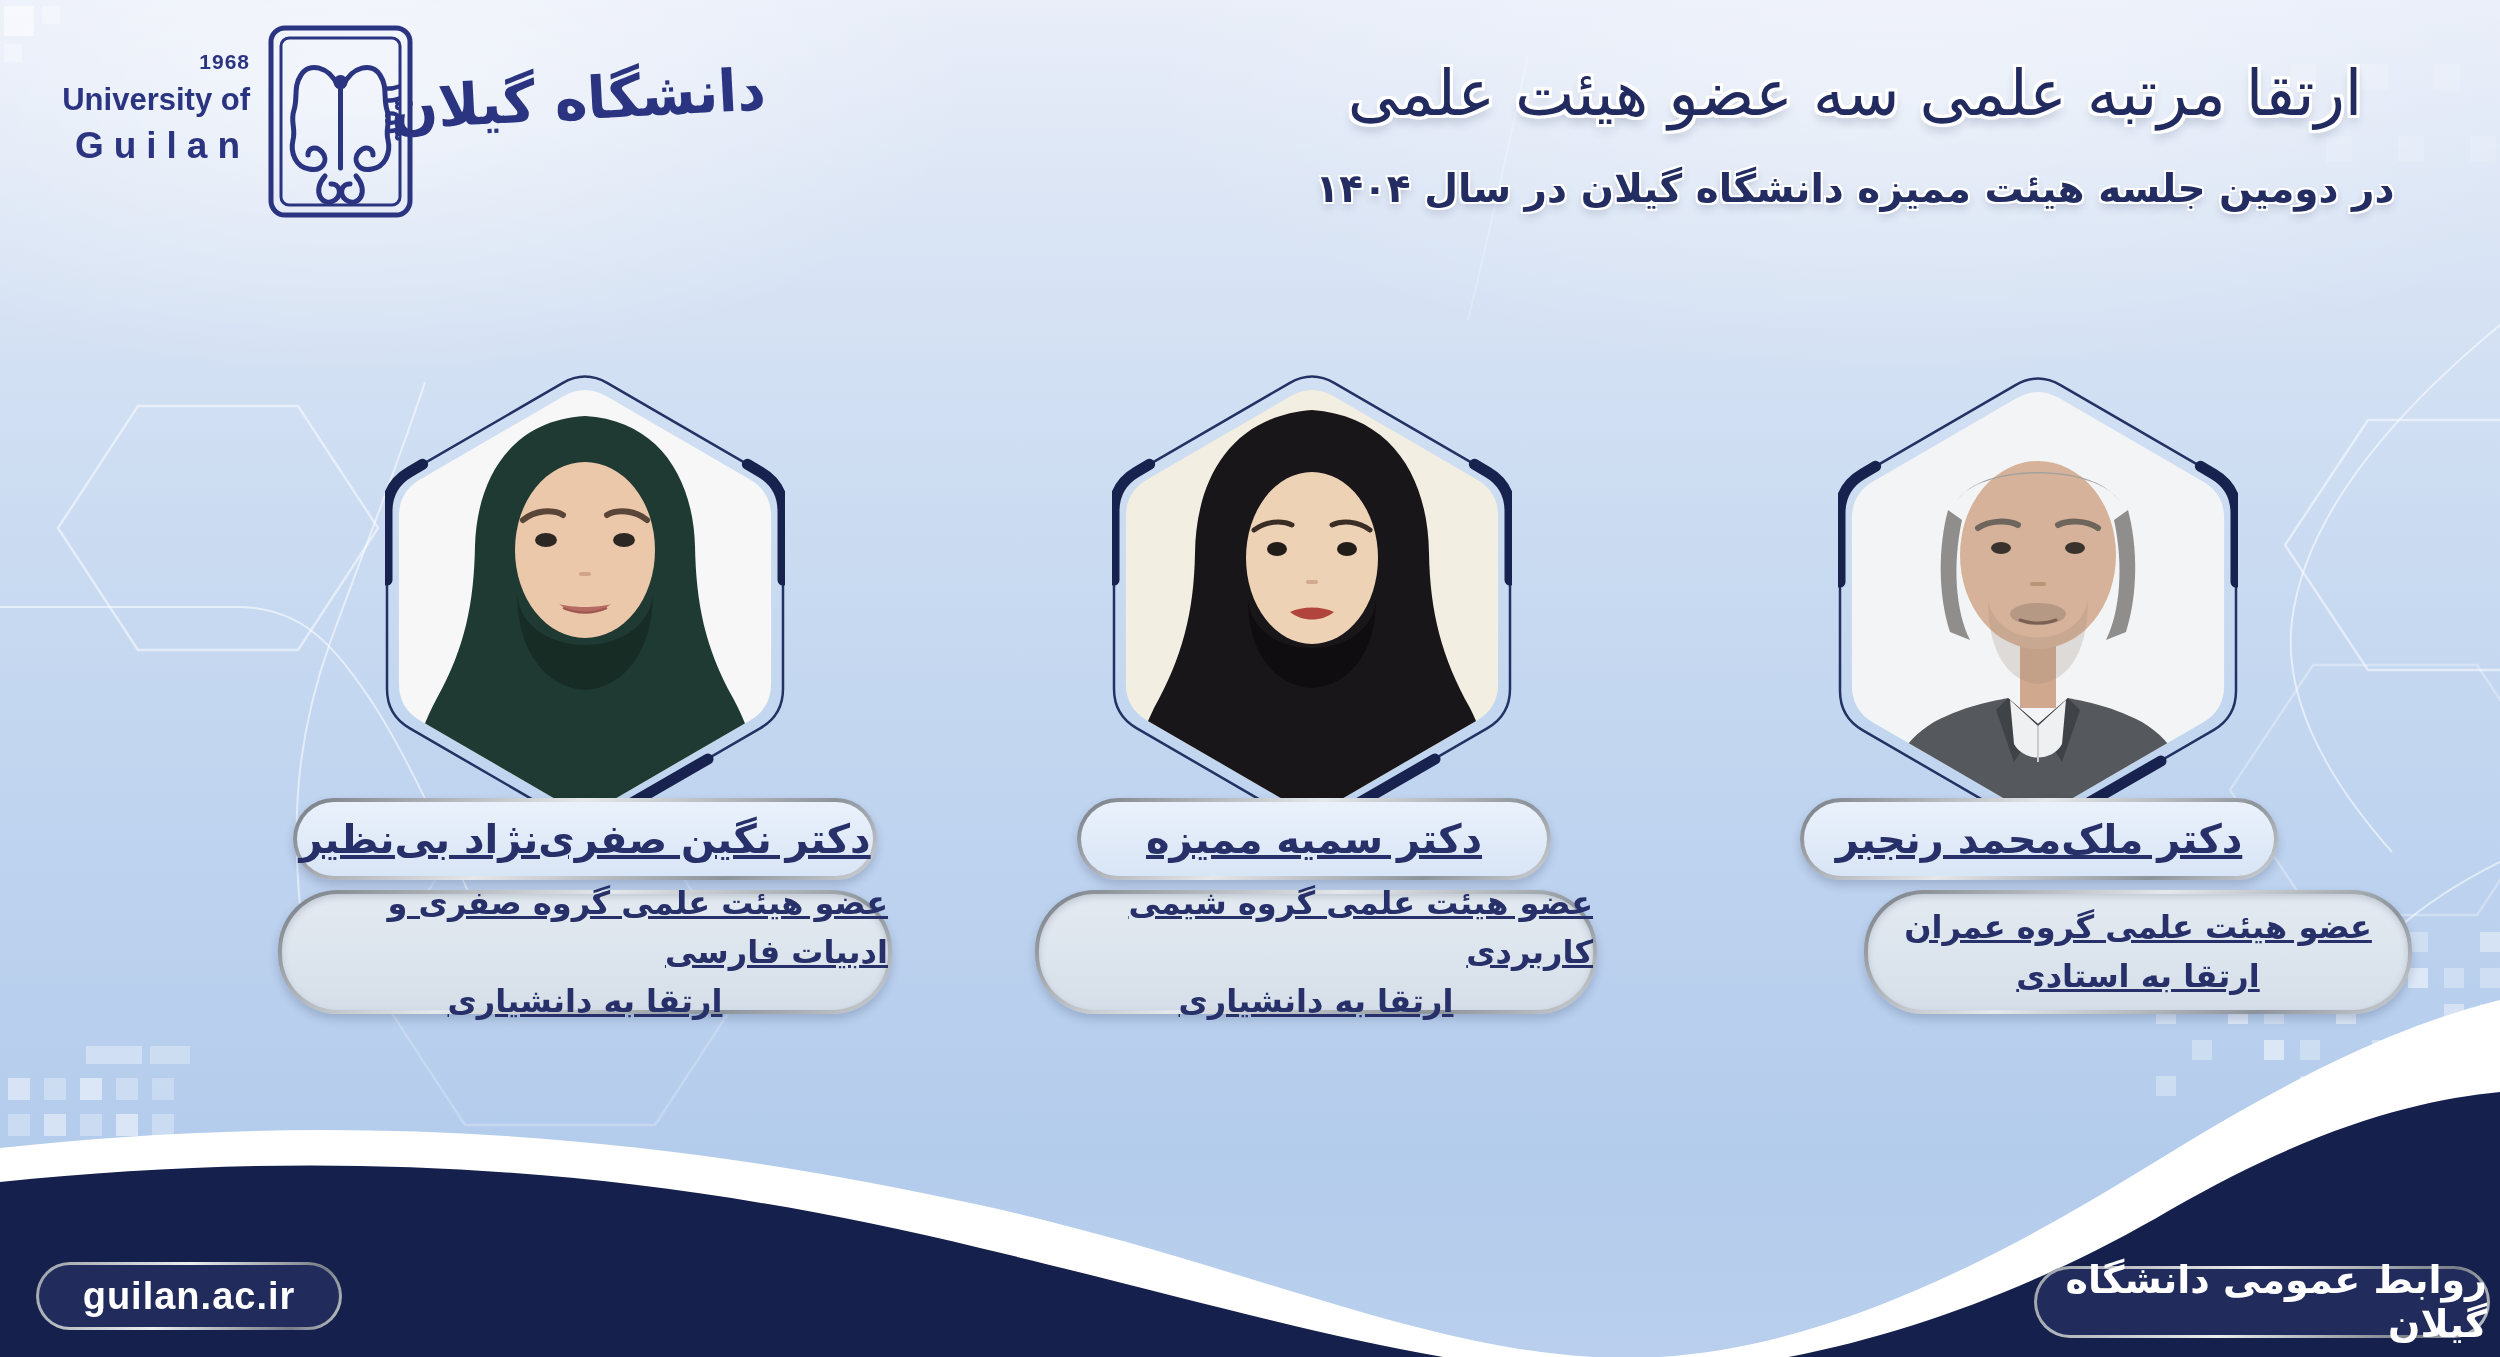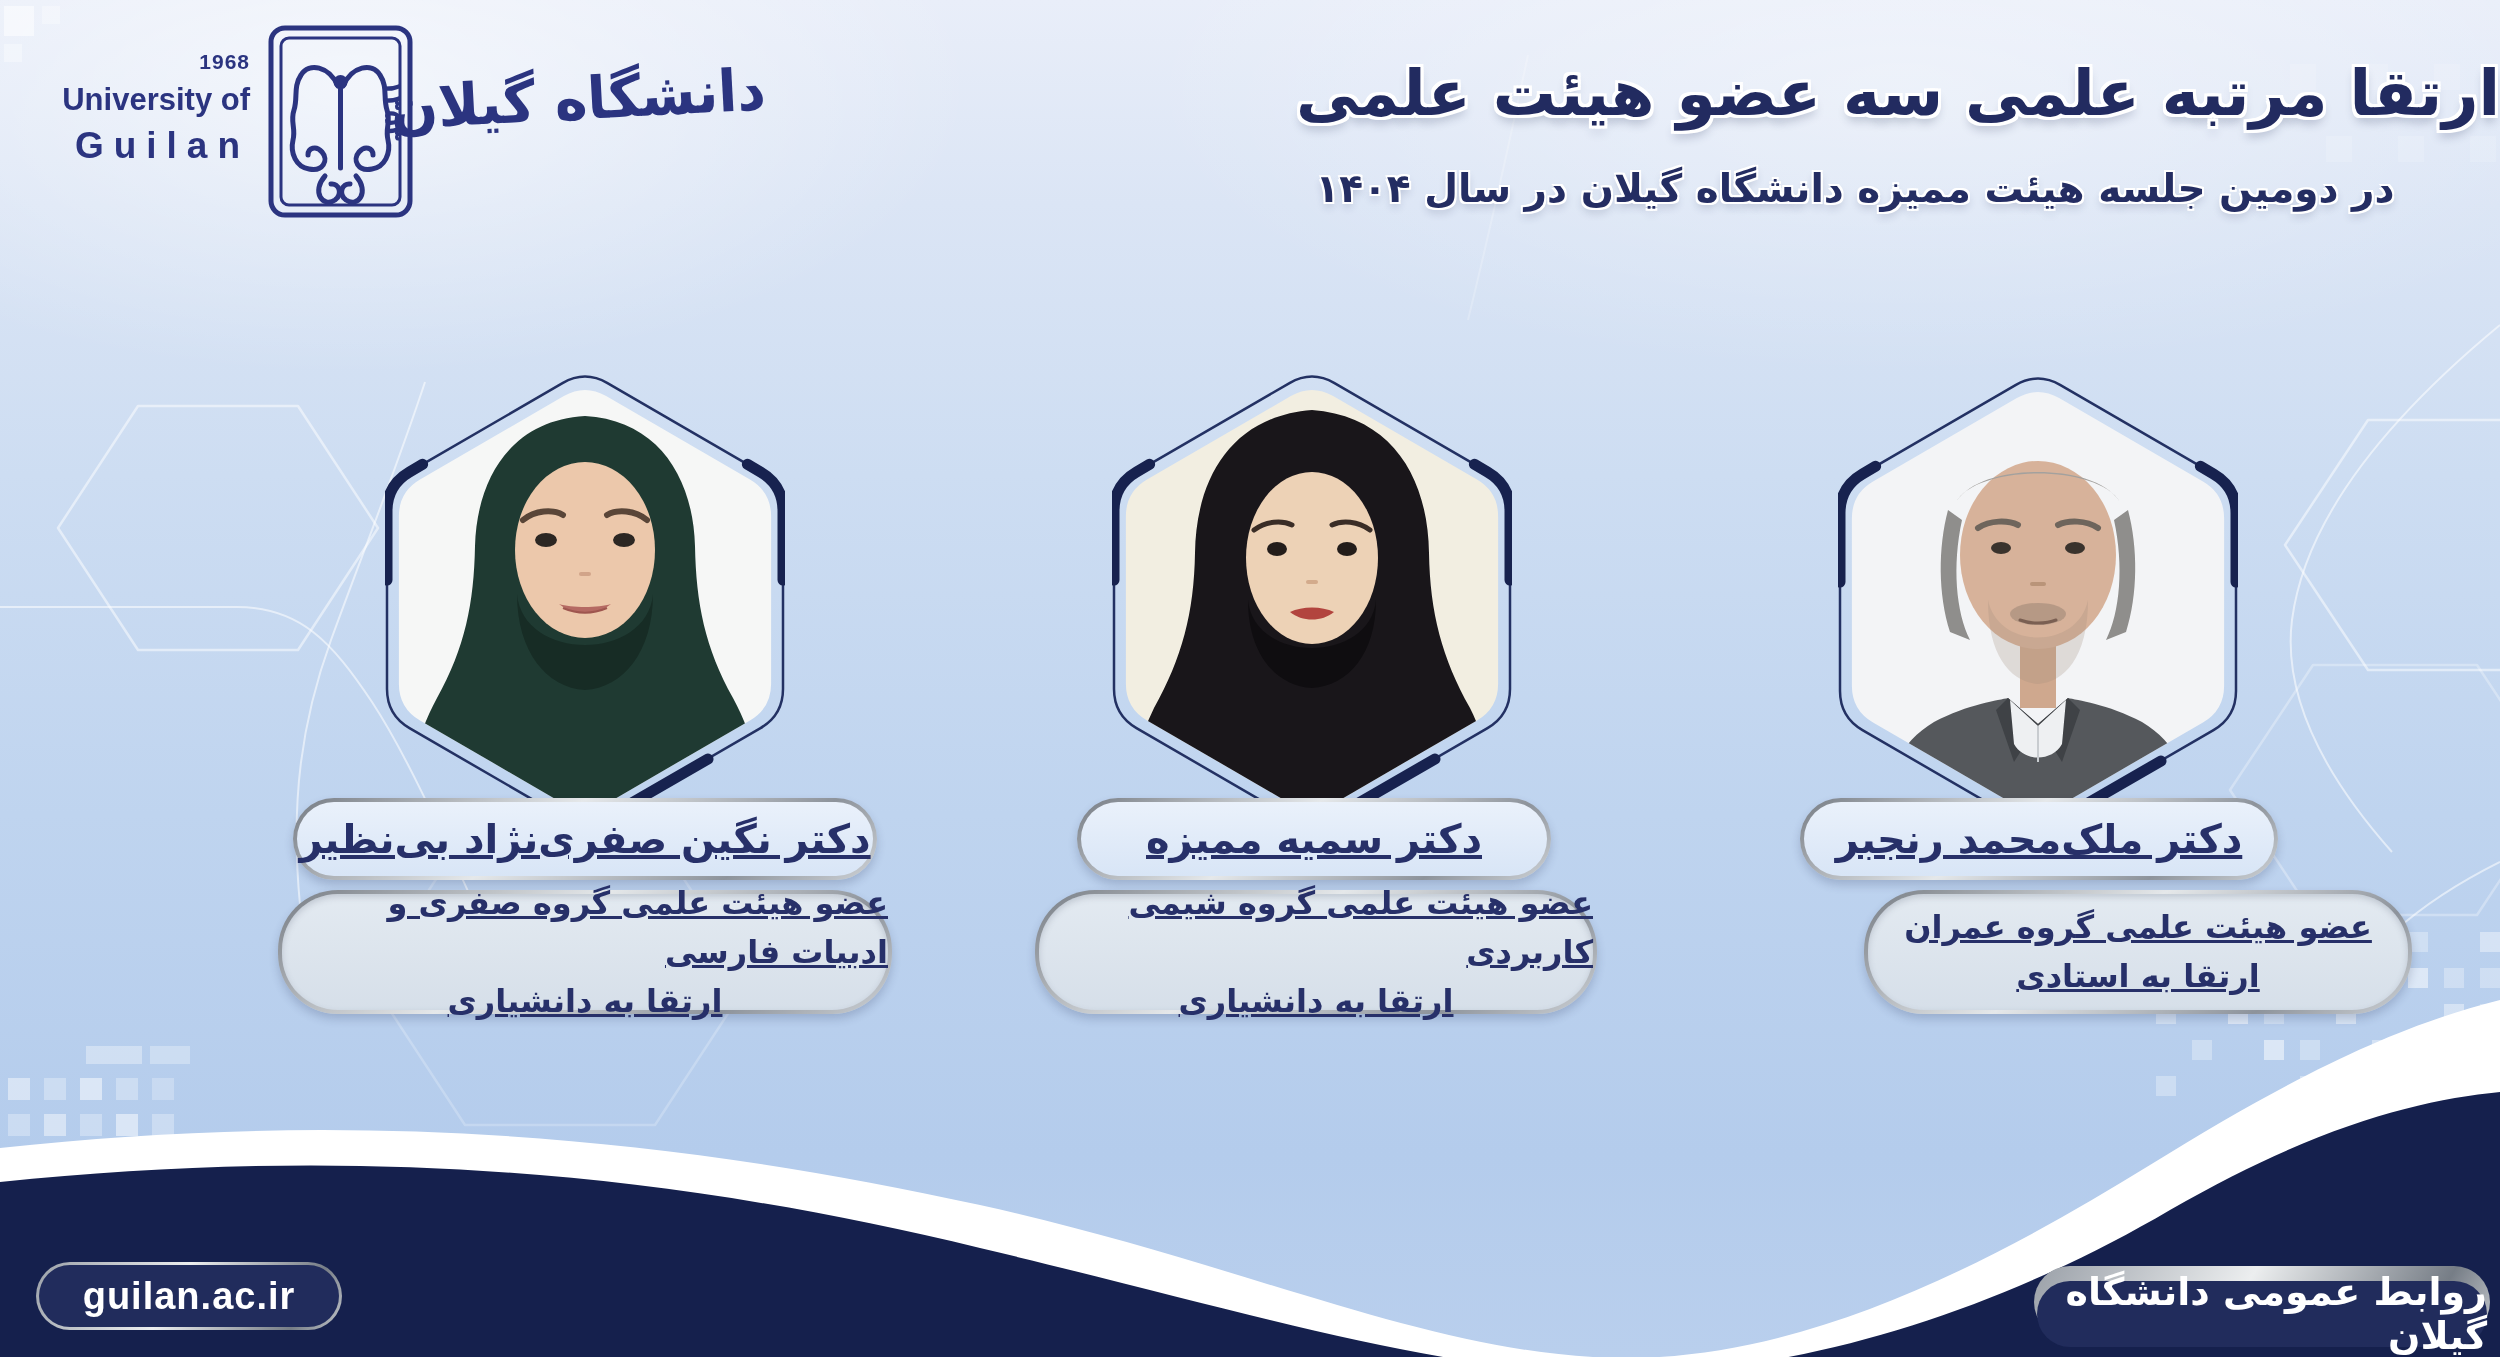--- a/index.html
+++ b/index.html
@@ -27,23 +27,23 @@
   #emblem-year{left:408px;top:80px;font-size:25px;font-weight:bold;color:#2b3480;
                transform:rotate(90deg);transform-origin:0 0;z-index:3;direction:rtl;}
   #logo-fa{left:428px;top:24px;width:300px;height:150px;z-index:3;
            display:flex;align-items:center;justify-content:center;
            font-size:58px;font-weight:bold;color:#2b3480;direction:rtl;white-space:nowrap;
            transform:rotate(-3deg) scaleX(.96);}
 
   
   #title-block{left:1210px;top:48px;width:1290px;text-align:center;direction:rtl;z-index:3;}
   #main-title{
-    font-size:63px;font-weight:bold;color:#222b60;line-height:92px;
+    font-size:63px;font-weight:normal;color:#222b60;line-height:92px;
     text-shadow:-3px -3px 0 #fff,3px -3px 0 #fff,-3px 3px 0 #fff,3px 3px 0 #fff,
-                0 -3px 0 #fff,0 3px 0 #fff,-3px 0 0 #fff,3px 0 0 #fff,0 7px 10px rgba(40,50,90,.25);text-align:right;}
+                0 -3px 0 #fff,0 3px 0 #fff,-3px 0 0 #fff,3px 0 0 #fff,0 7px 10px rgba(40,50,90,.25);}
   #sub-title{
     font-size:39px;font-weight:bold;color:#242d62;line-height:58px;margin-top:20px;
     text-shadow:-2px -2px 0 #fff,2px -2px 0 #fff,-2px 2px 0 #fff,2px 2px 0 #fff,
                 0 -2px 0 #fff,0 2px 0 #fff,0 5px 8px rgba(40,50,90,.22);}
 
   
   .hex{z-index:3;}
   .pill-wrap{z-index:4;border-radius:60px;padding:4px;
     background:linear-gradient(145deg,#767c84,#e5e8ea 42%,#8d939b 78%,#cfd3d7);
     box-shadow:0 5px 10px rgba(30,40,80,.20);}
@@ -64,21 +64,21 @@
   #waves{left:0;top:0;z-index:5;}
 
   
   .foot-wrap{z-index:6;border-radius:50px;padding:3px;
     background:linear-gradient(120deg,#9aa0a8,#eceeef 45%,#767d86 85%,#c4c8cd);}
   .foot-inner{border-radius:47px;height:100%;display:flex;align-items:center;justify-content:center;
     background:#212c5c;color:#ffffff;font-weight:bold;}
   #site-pill{left:36px;top:1262px;width:300px;height:62px;}
   #site-pill .foot-inner{font-family:"Liberation Sans",sans-serif;font-size:38px;letter-spacing:1px;}
   #credit-pill{left:2034px;top:1266px;width:450px;height:66px;}
-  #credit-pill .foot-inner{font-size:38px;direction:rtl;margin-top:12px;}
+  #credit-pill .foot-inner{font-size:38px;direction:rtl;}
 </style>
 </head>
 <body>
 
 <svg id="decor" class="abs" width="2500" height="1357" viewBox="0 0 2500 1357">
   <g fill="none" stroke="rgba(255,255,255,0.5)" stroke-width="2.5" stroke-linejoin="round">
     <polygon points="378,528 298,650 138,650 58,528 138,406 298,406"></polygon>
     <polygon points="750,980 655,1125 465,1125 370,980 465,835 655,835" opacity=".45"></polygon>
     <polygon points="2615,545 2532,670 2368,670 2285,545 2368,420 2532,420"></polygon>
     <polygon points="2560,790 2477,915 2313,915 2230,790 2313,665 2477,665" opacity=".6"></polygon>

